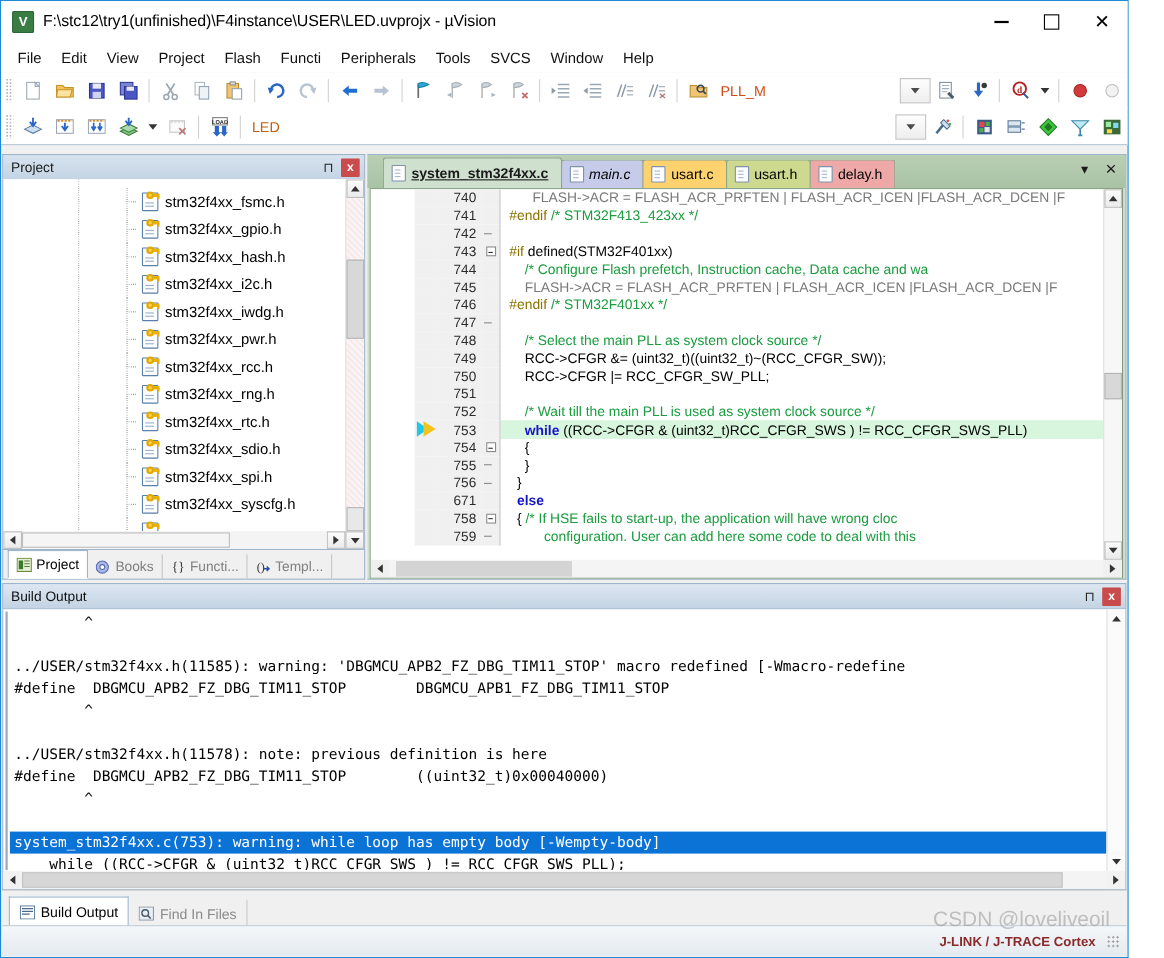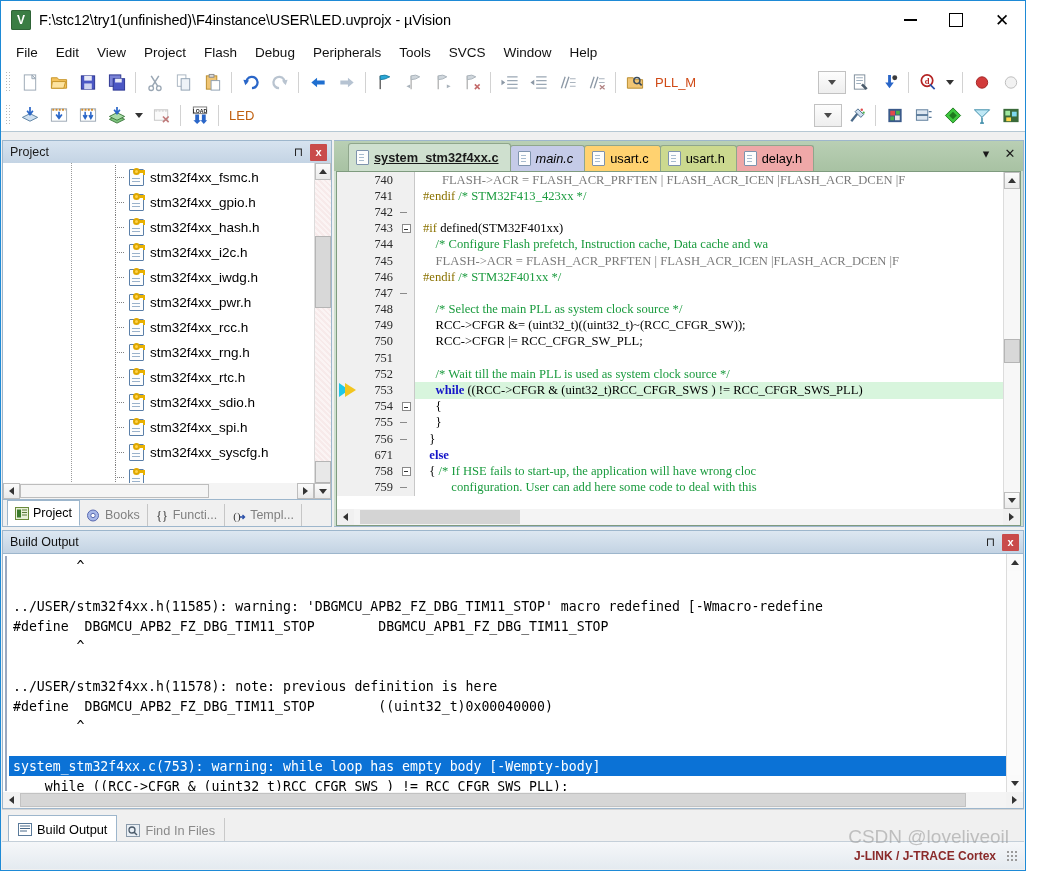--- a/index.html
+++ b/index.html
@@ -143,21 +143,21 @@
   .tree-wrap {
     flex: 1 1 auto; position: relative;
     background: #ffffff;
     border: 1px solid #9db6cc;
     border-top: none;
     overflow: hidden;
   }
   .tree-inner {
     position: absolute; inset: 0 16px 16px 0;
     overflow: hidden;
-    padding-top: 2px;
+    padding-top: 8px;
   }
   .tree-row {
     height: 25px; display: flex; align-items: center;
     padding-left: 126px; position: relative;
     font-size: 13.5px; color: #000;
     white-space: nowrap;
   }
   .tree-row .dotline {
     position: absolute; left: 112px; top: 0; bottom: 0; width: 14px;
   }
@@ -310,23 +310,24 @@
     margin: 0 2px 0 2px;
     border: 1px solid #7f9b7f;
     overflow: hidden;
   }
   .code-scroll {
     position: absolute; inset: 0 17px 17px 0; overflow: hidden;
     background: #ffffff;
   }
   .code-line {
     height: 16.2px; display: flex; align-items: center;
-    font-family: Liberation Serif, serif;
+    font-family: Liberation Sans, sans-serif;
     font-size: 12.6px; white-space: pre;
     position: relative;
+    padding-left: 40px;
   }
   .ln-gutter-mark {
     width: 22px; flex: 0 0 auto; height: 100%;
     background: #f0f0f0; position: relative;
   }
   .ln-num {
     width: 34px; flex: 0 0 auto; text-align: right; padding-right: 5px;
     color: #2b2b2b; background: #f0f0f0; height: 100%;
     display: flex; align-items: center; justify-content: flex-end;
     font-size: 12.4px;
@@ -467,21 +468,21 @@
         </div>
     </div>
   </div>
 
   <div class="menubar">
     <div class="menu-item">File</div>
     <div class="menu-item">Edit</div>
     <div class="menu-item">View</div>
     <div class="menu-item">Project</div>
     <div class="menu-item">Flash</div>
-    <div class="menu-item">Debug</div>
+    <div class="menu-item">Functi</div>
     <div class="menu-item">Peripherals</div>
     <div class="menu-item">Tools</div>
     <div class="menu-item">SVCS</div>
     <div class="menu-item">Window</div>
     <div class="menu-item">Help</div>
   </div>
 
   <div class="toolbar">
     <div class="tb-grip"></div>
 

